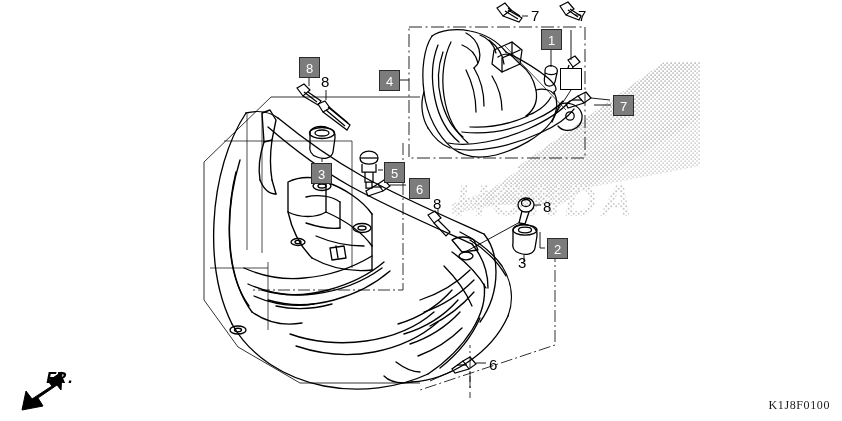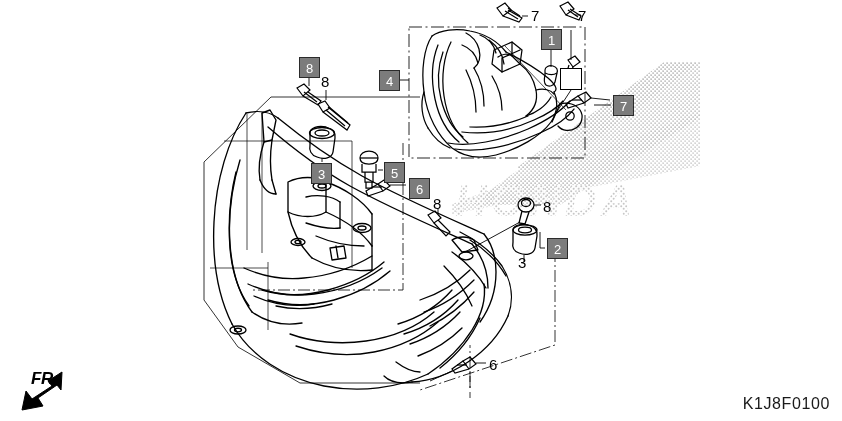--- a/index.html
+++ b/index.html
@@ -40,34 +40,34 @@
     position:absolute;
     width:22px;height:22px;
     background:#ffffff;
     border:1.3px solid #000000;
     box-sizing:border-box;
   }
   
   #partno{
     position:absolute;
     right:12px;bottom:8px;
-    font-size:16px;
+    font-size:12px;
     color:#1a1a1a;
-    font-family:Liberation Sans, sans-serif;
+    font-family:Liberation Serif, serif;
     letter-spacing:0.6px;
   }
   
   #frtext{
     position:absolute;
-    left:31px;top:369px;
+    left:46px;top:369px;
     font-size:17px;
     font-weight:bold;
     font-style:italic;
     color:#000000;
-    font-family:Liberation Sans, sans-serif;
+    font-family:Liberation Mono, monospace;
     letter-spacing:-0.5px;
   }
 </style>
 </head>
 <body>
 
 <div id="stage">
 
   <svg id="art" viewBox="0 0 842 421">
     <defs>

